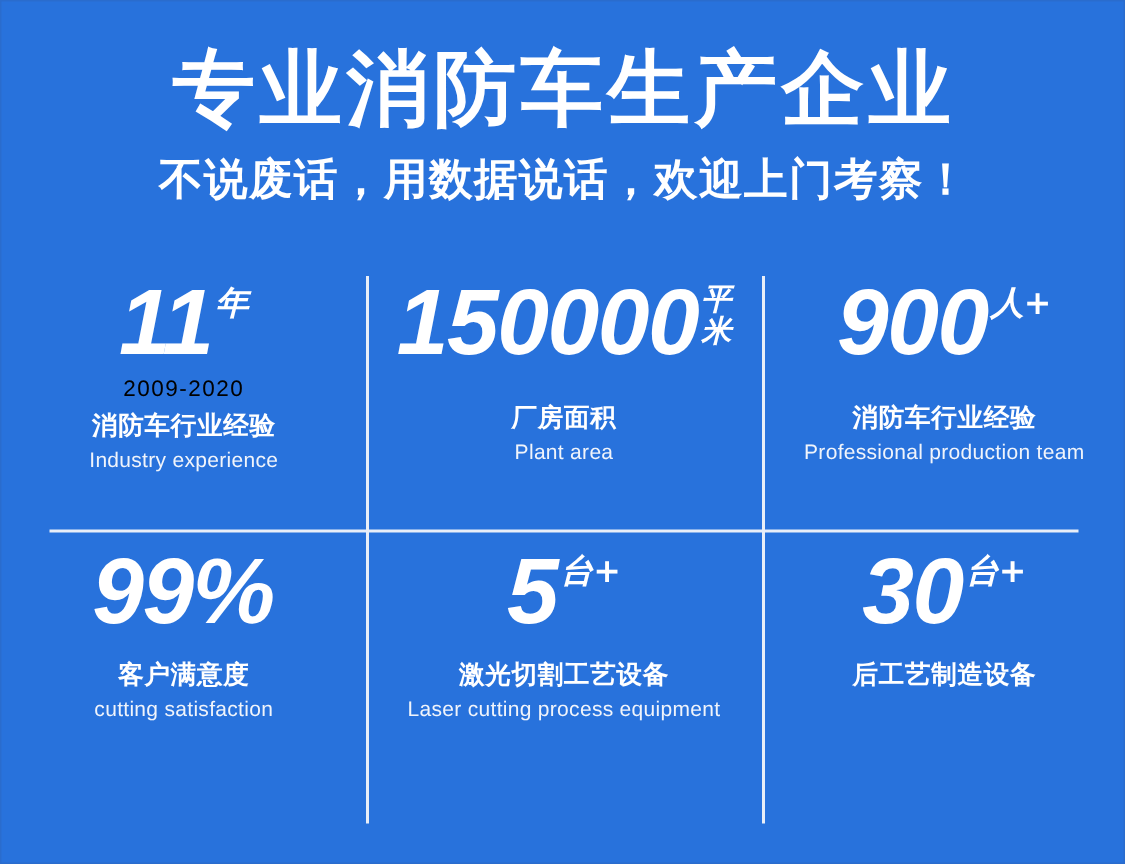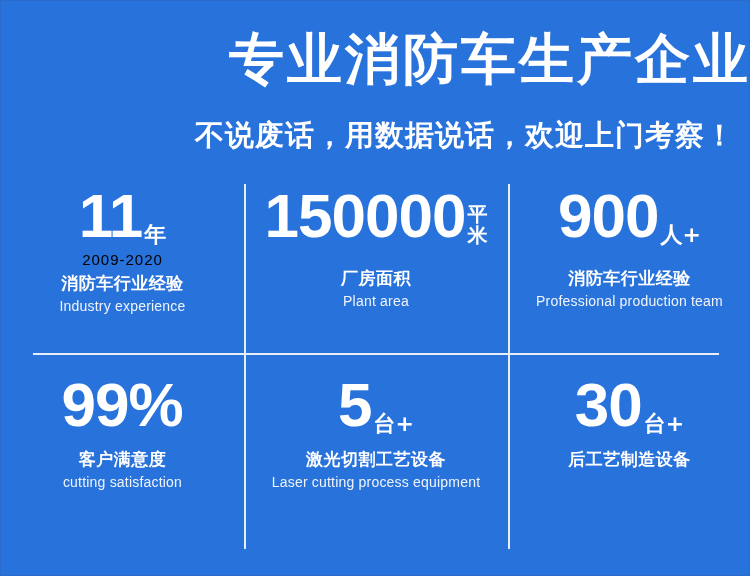--- a/index.html
+++ b/index.html
@@ -23,35 +23,35 @@
     border: 1px solid #2a6ccd;
     overflow: hidden;
   }
 
   
   .header {
     position: absolute;
     left: 0;
     top: 0;
     width: 750px;
-    text-align: right;
+    text-align: center;
   }
   .headline {
     margin: 0;
     padding-top: 26px;
     color: #ffffff;
     font-size: 55px;
     line-height: 1.18;
     font-weight: 700;
     letter-spacing: 3px;
     white-space: nowrap;
     font-family: "DejaVu Sans", "Liberation Sans", sans-serif;
   }
   .subhead {
-    margin: 16px;
+    margin: 0;
     padding-top: 10px;
     color: #ffffff;
     font-size: 29px;
     line-height: 1.2;
     font-weight: 700;
     letter-spacing: 1px;
     white-space: nowrap;
     font-family: "DejaVu Sans", "Liberation Sans", sans-serif;
   }
 
@@ -85,27 +85,28 @@
     grid-template-columns: 243px 264px 243px;
     grid-template-rows: 167px 195px;
   }
   .cell {
     display: flex;
     flex-direction: column;
     align-items: center;
     justify-content: flex-start;
     box-sizing: border-box;
   }
-  .cell.row2 { padding-top: 22px; }
+  .cell.row2 { padding-top: 12px; }
 
   .big-line {
     display: flex;
-    align-items: flex-end;
+    align-items: flex-start;
     justify-content: center;
     line-height: 1;
+    font-style: italic;
   }
   .big-num {
     color: #ffffff;
     font-size: 62px;
     font-weight: 700;
     line-height: 0.95;
     letter-spacing: -1px;
     font-family: "Liberation Sans", "DejaVu Sans", sans-serif;
   }
   .unit {

